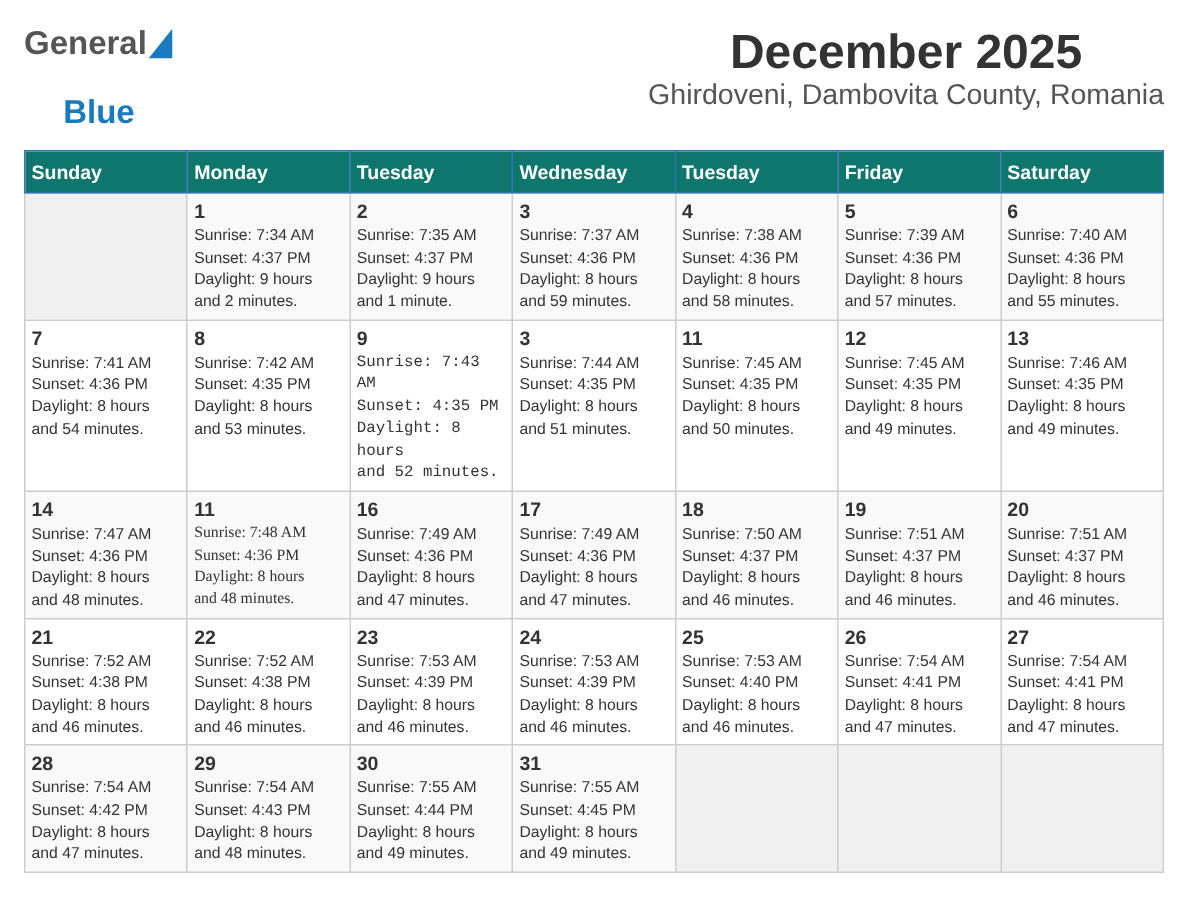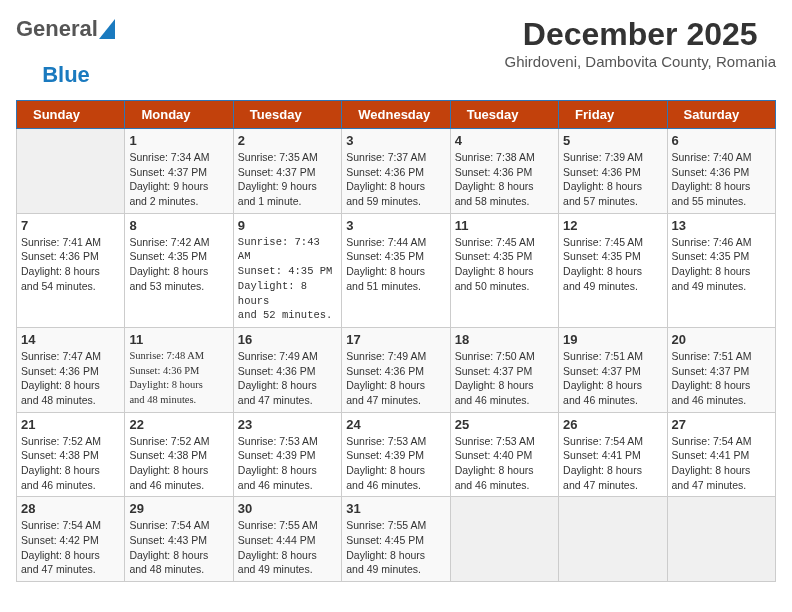--- a/index.html
+++ b/index.html
@@ -24,33 +24,33 @@
     }
     .title-block {
       text-align: center;
     }
     .title-block h1 {
       font-size: 32px;
       font-weight: bold;
       color: #333;
     }
     .title-block h2 {
-      font-size: 15px;
+      font-size: 19px;
       font-weight: normal;
       color: #555;
     }
     table {
       width: 100%;
       border-collapse: collapse;
       font-size: 11px;
     }
     thead tr th {
-      background-color: #c2410c;
+      background-color: #0f766e;
       color: #fff;
-      padding: 6px 16px;
+      padding: 6px 4px;
       text-align: left;
       font-size: 13px;
       font-weight: bold;
       border: 1px solid #2e75b6;
     }
     tbody tr td {
       border: 1px solid #ccc;
       vertical-align: top;
       padding: 4px;
       width: 108px;

